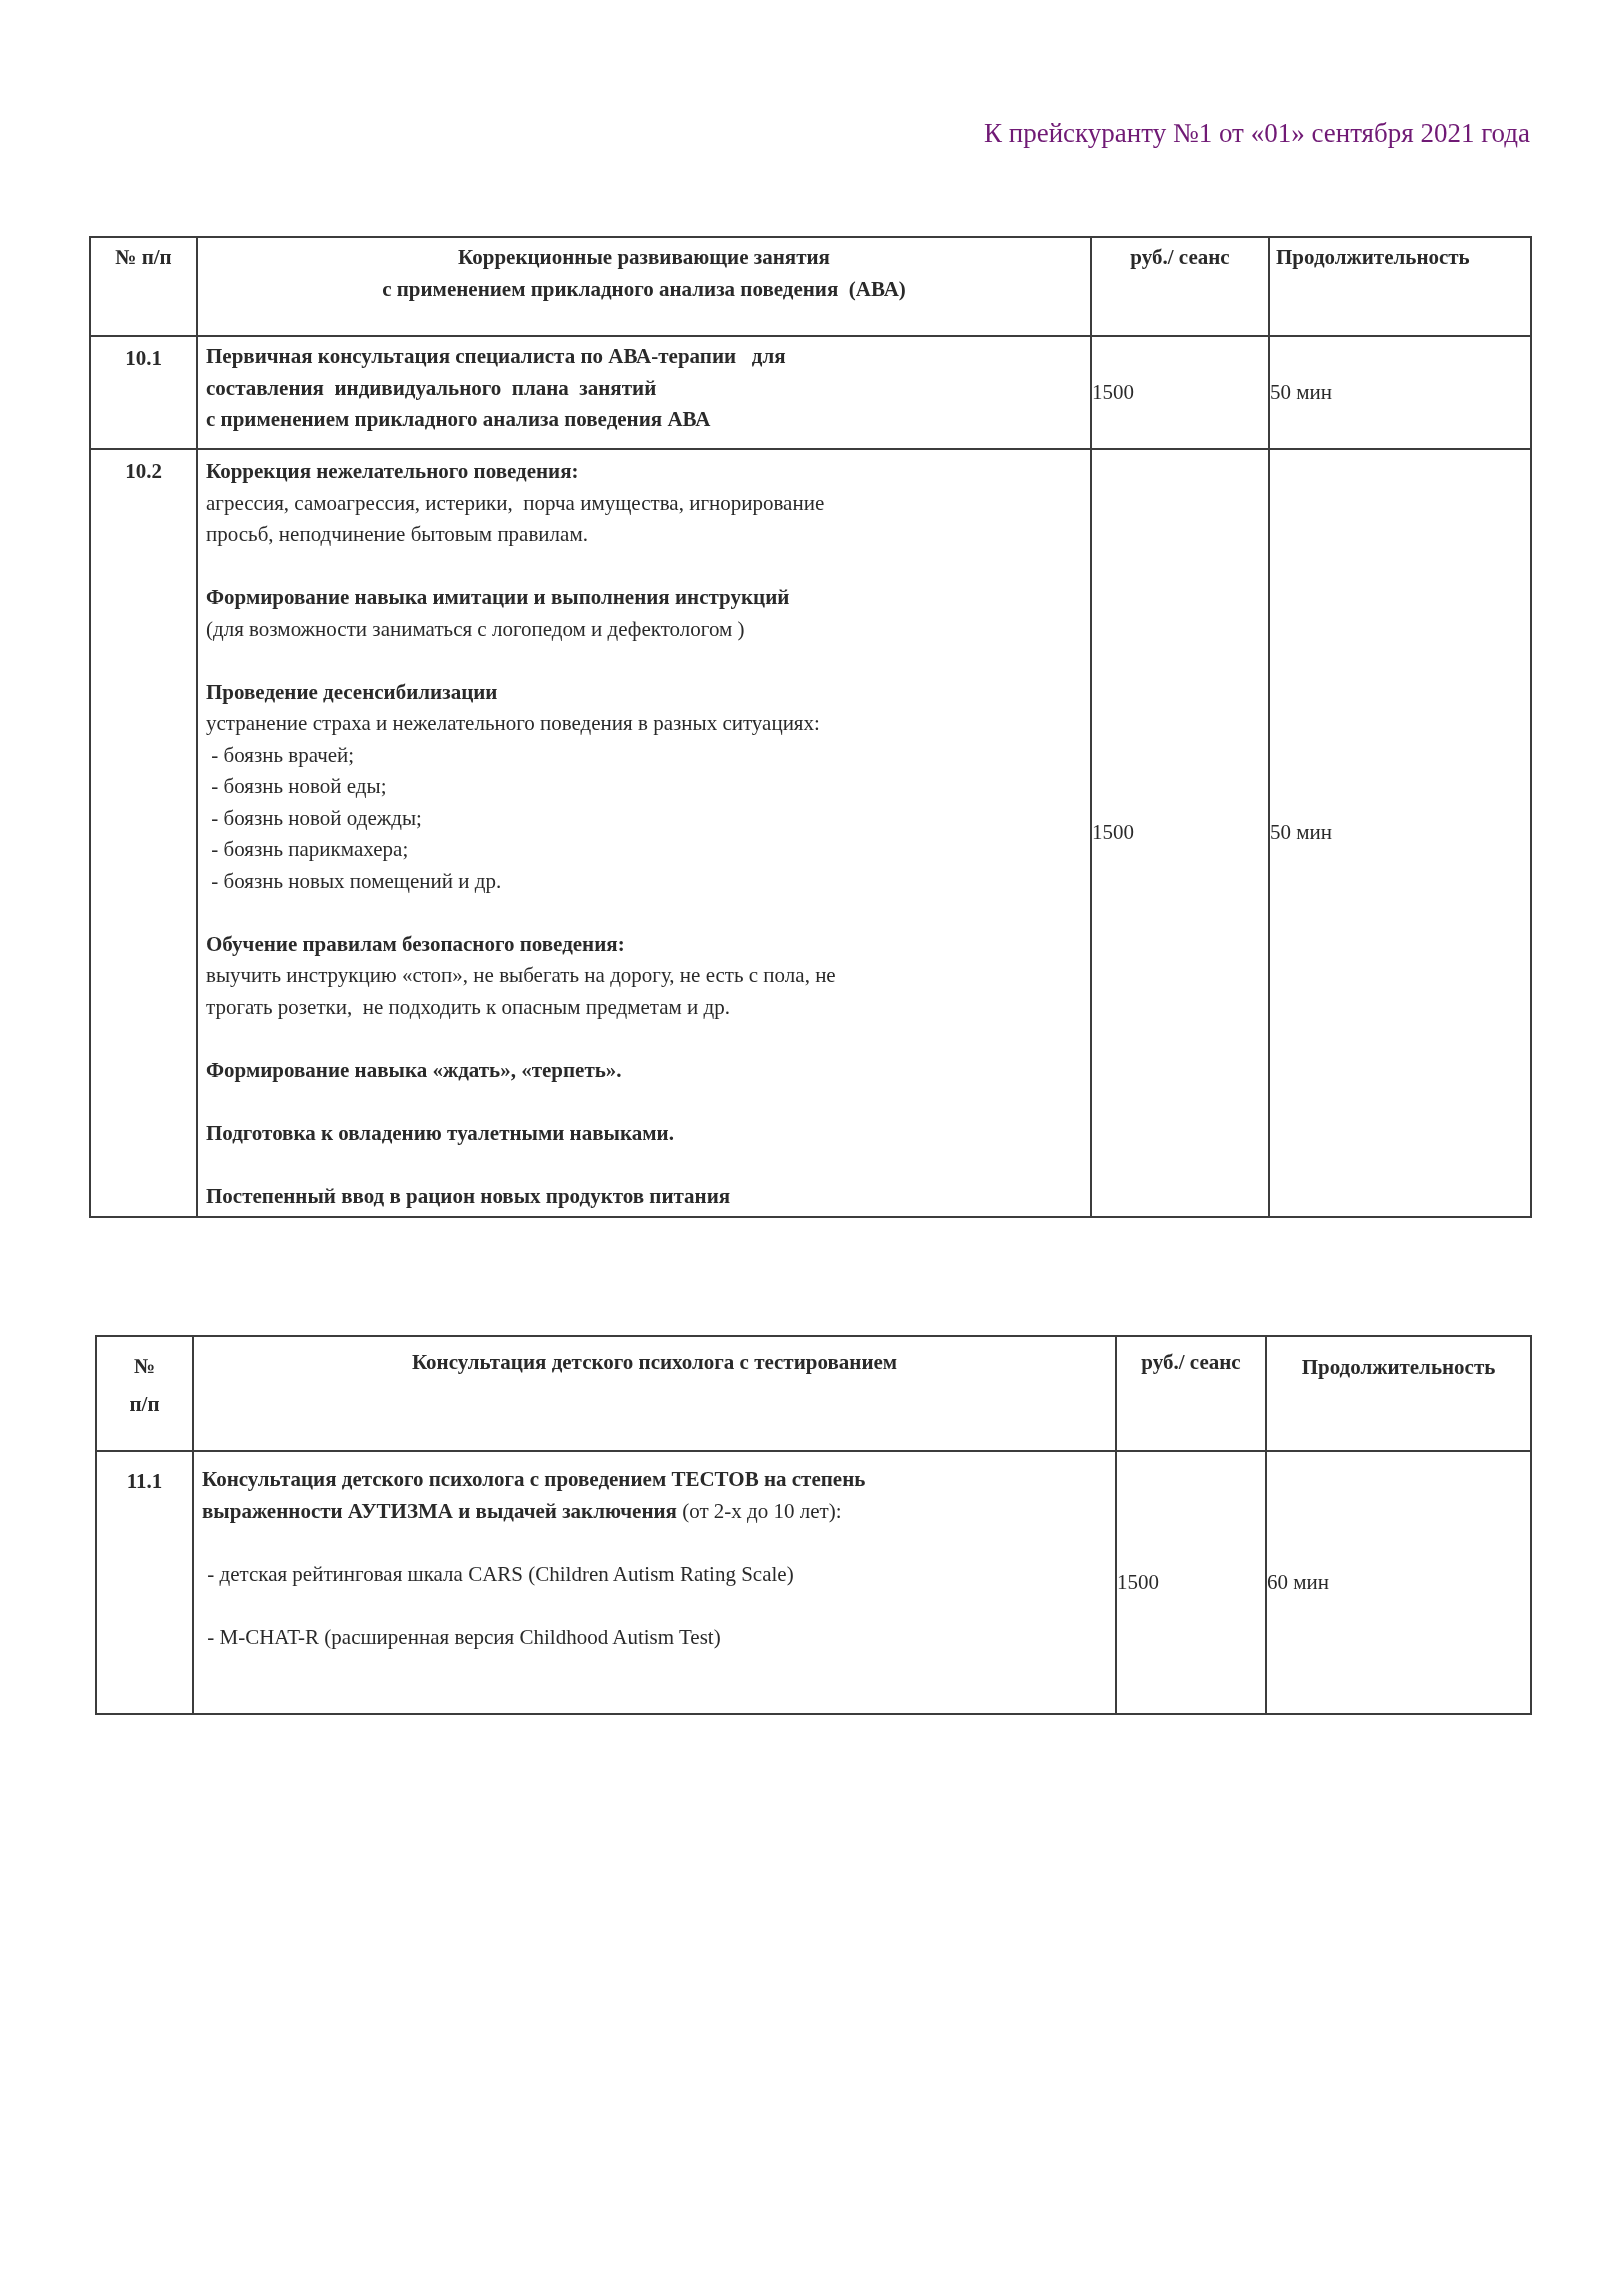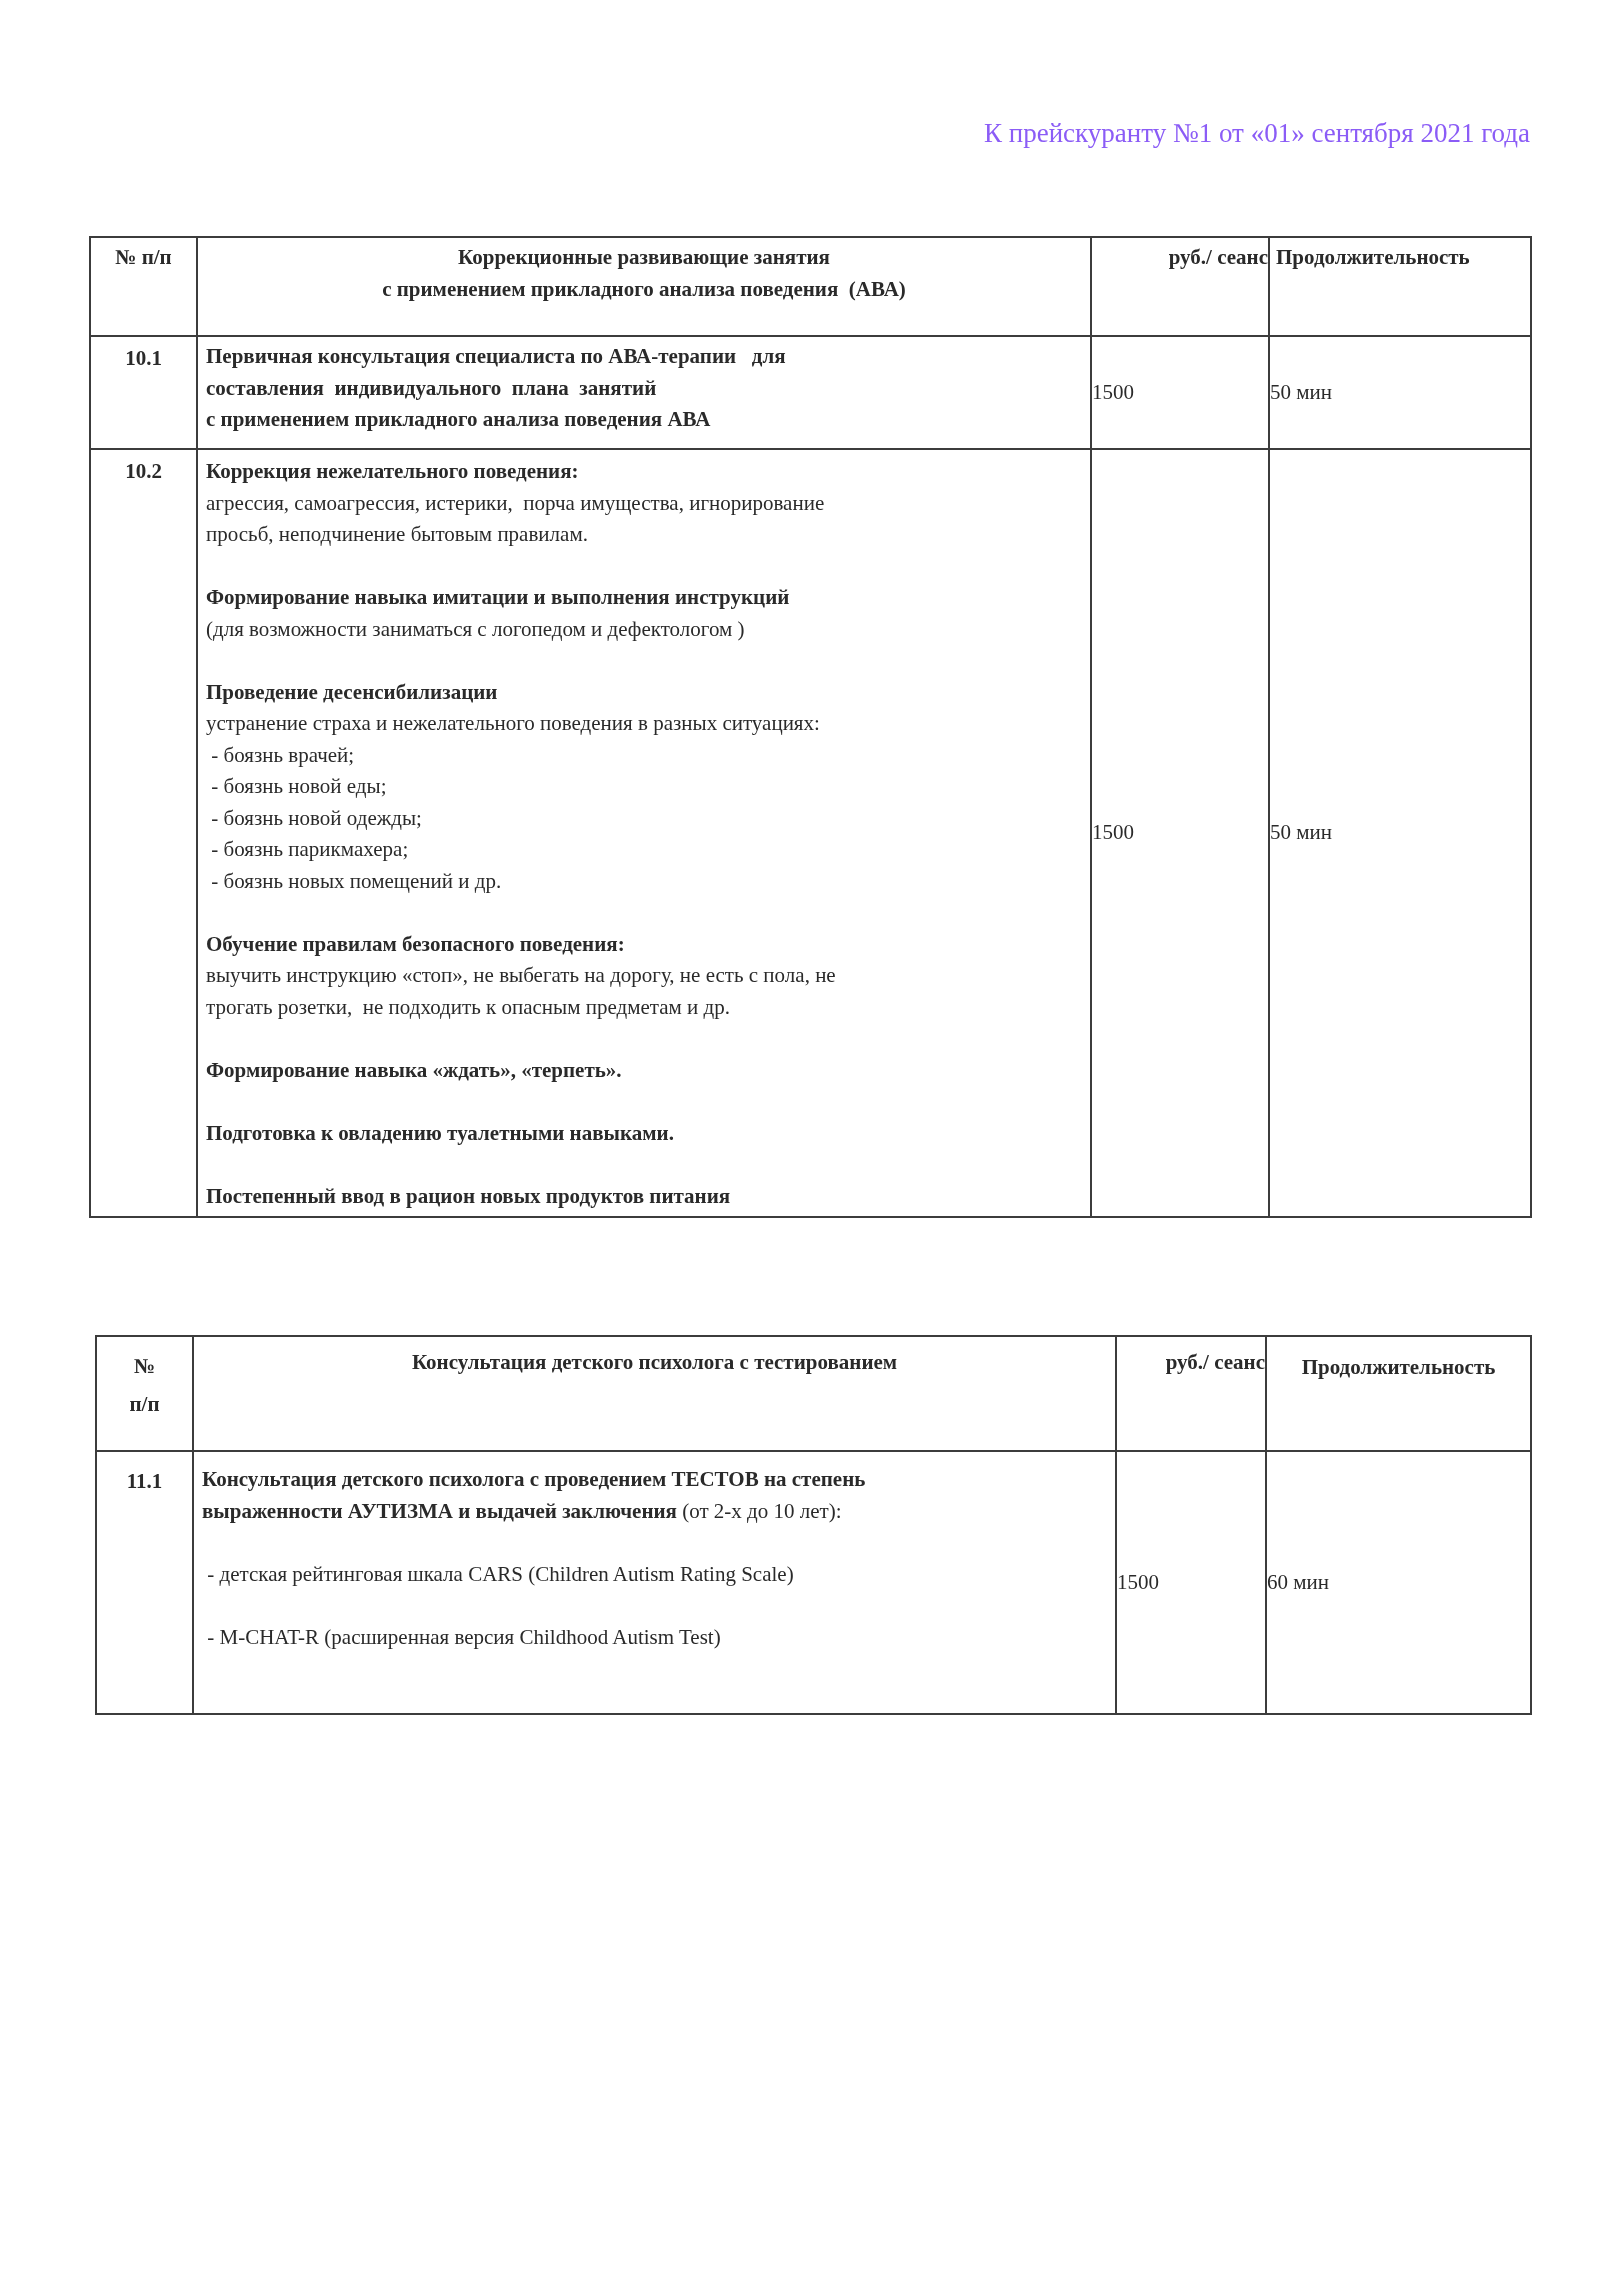--- a/index.html
+++ b/index.html
@@ -13,21 +13,21 @@
     position: relative;
     overflow: hidden;
     font-family: "Liberation Serif", "DejaVu Serif", serif;
     color: #2a2a2a;
   }
   .page-header {
     position: absolute;
     top: 118px;
     right: 76px;
     font-size: 27px;
-    color: #8b5cf6;
+    color: #701a75;
     white-space: nowrap;
   }
   table.price-table {
     position: absolute;
     border-collapse: collapse;
     table-layout: fixed;
     font-size: 21px;
     line-height: 31.5px;
   }
   table.price-table td, table.price-table th {
@@ -43,21 +43,21 @@
     text-align: center;
     padding-top: 4px !important;
   }
   .th-title {
     font-weight: bold;
     text-align: center;
     padding-top: 4px !important;
   }
   .th-price, .th-dur {
     font-weight: bold;
-    text-align: right;
+    text-align: center;
     padding-top: 4px !important;
   }
   .th-dur { text-align: left; padding-left: 6px !important; }
   #table-psy .th-dur { text-align: center; padding-left: 0 !important; word-break: break-all; }
 
   .td-num {
     font-weight: bold;
     text-align: center;
     padding-top: 6px !important;
   }

